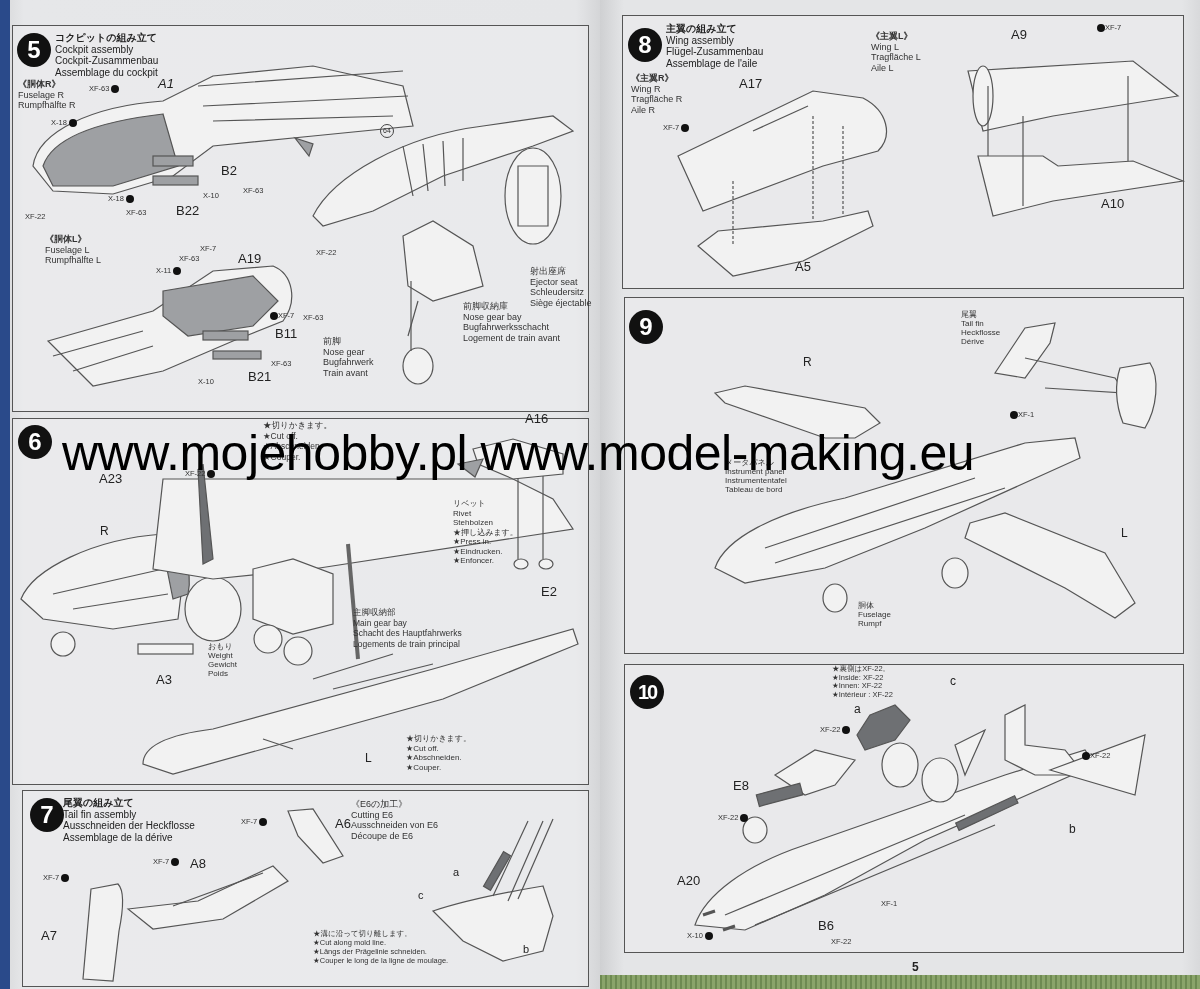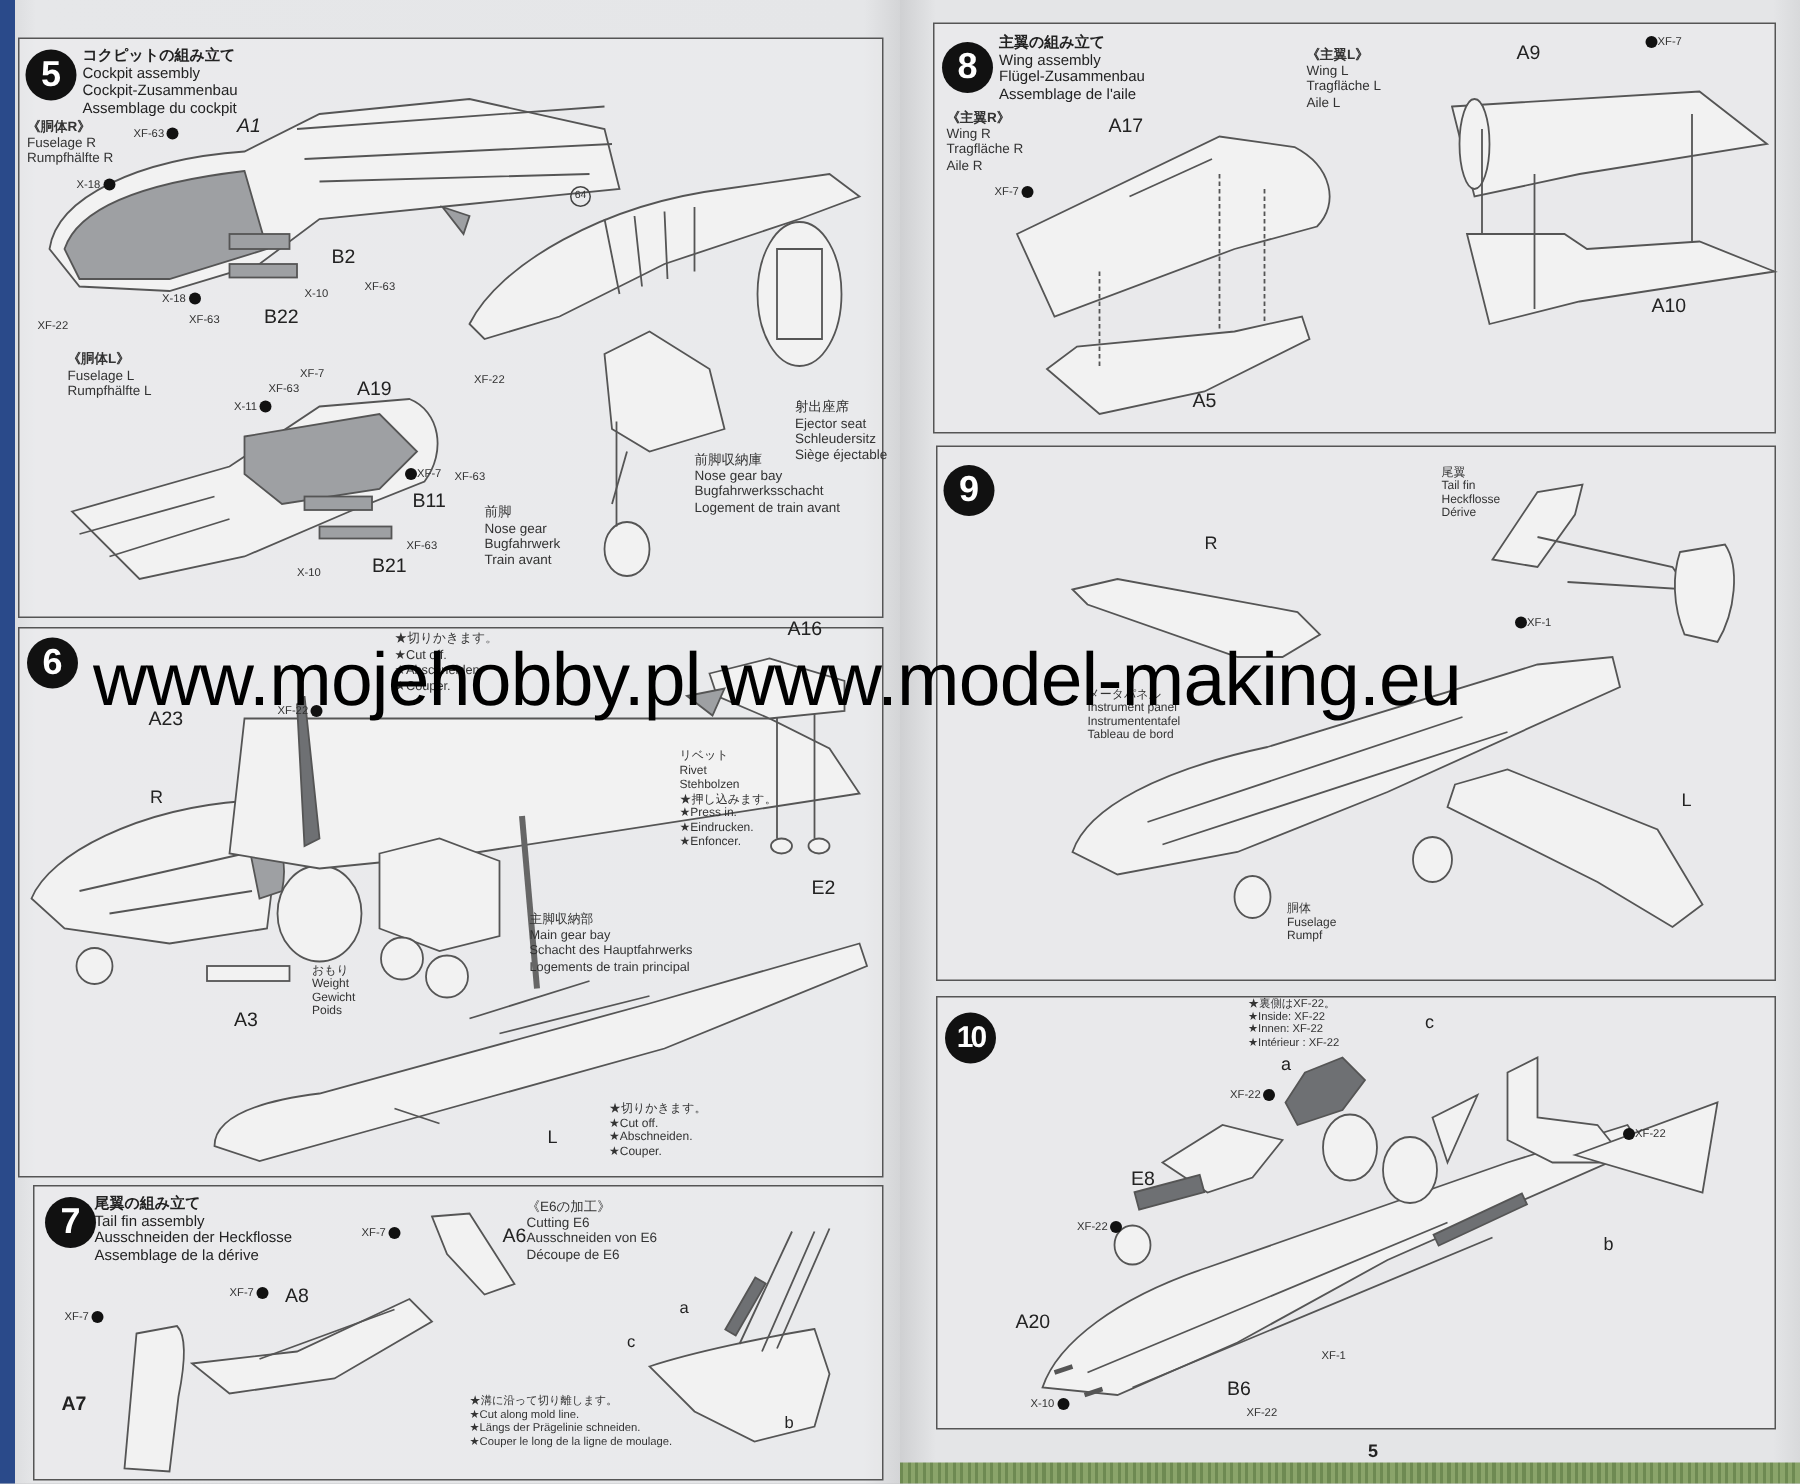--- a/index.html
+++ b/index.html
@@ -205,21 +205,21 @@
       <path class="lightfill" d="M410 120 C440 110,490 100,520 95 L530 125 L520 160 L480 170 L440 150 Z"></path>
       <path d="M470 105 L505 30 M485 110 L520 30 M495 108 L530 28"></path>
       <rect class="darkfill" x="470" y="60" width="8" height="40" transform="rotate(30 474 80)"></rect>
     </svg>
 
     <div class="paint" style="left:218px;top:26px;"><span>XF-7</span><span class="dot"></span></div>
     <div class="part" style="left:312px;top:25px;">A6</div>
     <div class="paint" style="left:130px;top:66px;"><span>XF-7</span><span class="dot"></span></div>
     <div class="part" style="left:167px;top:65px;">A8</div>
     <div class="paint" style="left:20px;top:82px;"><span>XF-7</span><span class="dot"></span></div>
-    <div class="part" style="left:18px;top:137px;font-weight:bold;">A7</div>
+    <div class="part" style="left:18px;top:137px;">A7</div>
 
     <div class="lbl" style="left:328px;top:8px;">
       <div>《E6の加工》</div>
       <div>Cutting E6</div>
       <div>Ausschneiden von E6</div>
       <div>Découpe de E6</div>
     </div>
     <div class="part" style="left:430px;top:75px;font-size:11px;">a</div>
     <div class="part" style="left:500px;top:152px;font-size:11px;">b</div>
     <div class="part" style="left:395px;top:98px;font-size:11px;">c</div>
@@ -339,21 +339,21 @@
       <ellipse class="lightfill" cx="130" cy="165" rx="12" ry="13"></ellipse>
       <line x1="78" y1="250" x2="90" y2="246" style="stroke-width:3"></line>
       <line x1="98" y1="265" x2="110" y2="261" style="stroke-width:3"></line>
     </svg>
 
     <div class="part" style="left:229px;top:37px;font-size:12px;">a</div>
     <div class="paint" style="left:195px;top:60px;"><span>XF-22</span><span class="dot"></span></div>
     <div class="part" style="left:325px;top:9px;font-size:12px;">c</div>
     <div class="paint" style="left:455px;top:86px;"><span class="dot"></span><span>XF-22</span></div>
     <div class="part" style="left:444px;top:157px;font-size:12px;">b</div>
-    <div class="part" style="left:129px;top:113px;text-align:right;">E8</div>
+    <div class="part" style="left:108px;top:113px;text-align:right;">E8</div>
     <div class="paint" style="left:93px;top:148px;"><span>XF-22</span><span class="dot"></span></div>
     <div class="part" style="left:52px;top:208px;">A20</div>
     <div class="paint" style="left:62px;top:266px;"><span>X-10</span><span class="dot"></span></div>
     <div class="part" style="left:193px;top:253px;">B6</div>
     <div class="paint" style="left:206px;top:272px;"><span>XF-22</span></div>
     <div class="paint" style="left:256px;top:234px;"><span>XF-1</span></div>
   </div>
 
   <div class="page-num" style="left:312px;top:960px;">5</div>
   <div class="ruler" style="left:0;"></div>

